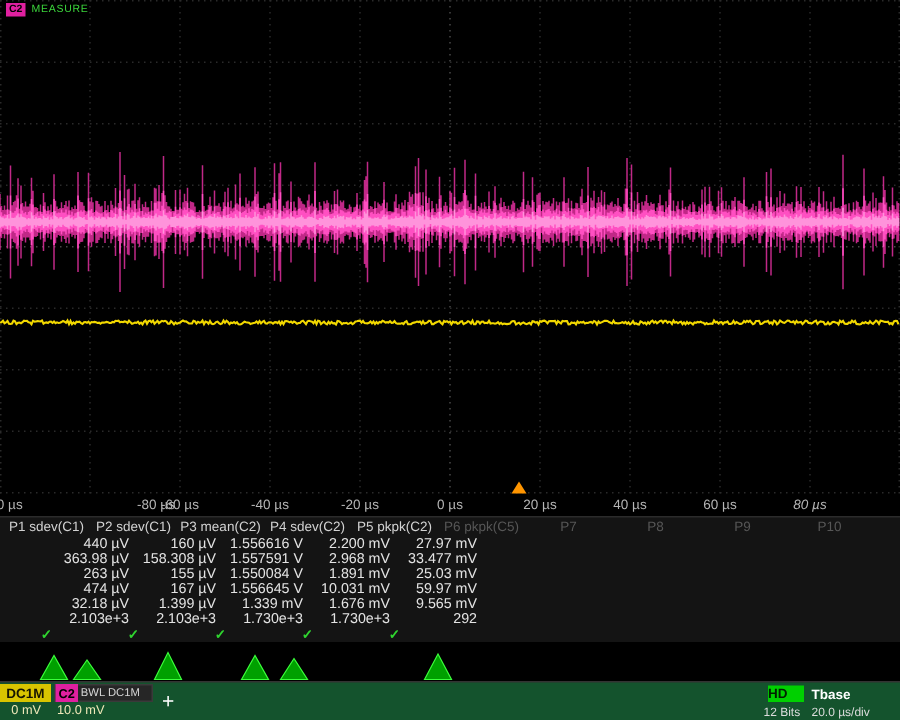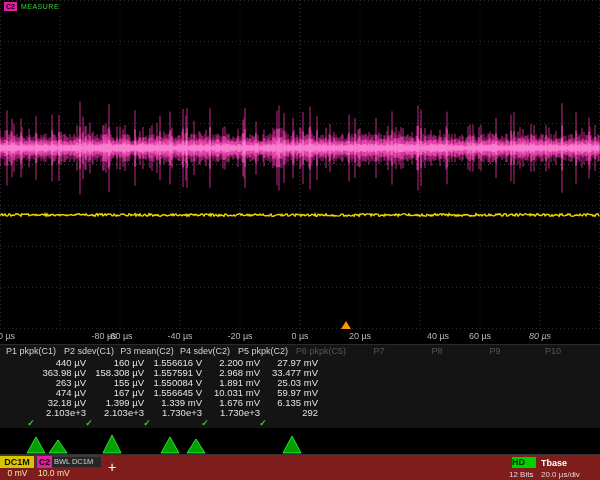--- a/index.html
+++ b/index.html
@@ -25,21 +25,21 @@
   .mhead{height:13px;line-height:13px;}
   .mh{font-size:9px;color:#d2d2d2;text-align:center;white-space:nowrap;overflow:hidden;}
   .mh.dim{color:#565656;}
   .mrow{height:10px;line-height:10px;padding-left:35px;}
   .mv{font-size:9.5px;color:#e3e3e3;text-align:right;padding-right:7px;white-space:nowrap;}
   .mstat{height:11px;line-height:11px;}
   .mc{color:#2fd42f;font-size:9px;text-align:center;font-weight:bold;}
   
   #hist{position:absolute;left:0;top:428px;width:600px;height:26px;background:#000;}
   
-  #bbar{position:absolute;left:0;top:454px;width:600px;height:26px;background:#7f1d1d;border-top:1px solid #333;box-sizing:border-box;}
+  #bbar{position:absolute;left:0;top:454px;width:600px;height:26px;background:#14532d;border-top:1px solid #333;box-sizing:border-box;}
   #c1box{position:absolute;left:0;top:1px;width:34px;height:23px;overflow:hidden;cursor:pointer;}
   #c1head{background:#d8c400;color:#151500;font-size:9px;font-weight:bold;height:12px;line-height:12px;text-align:center;}
   #c1val{color:#efe8b8;font-size:8.5px;height:11px;line-height:11px;padding-left:1px;text-align:center;}
   #c2box{position:absolute;left:36px;top:1px;width:66px;height:23px;overflow:hidden;cursor:pointer;}
   #c2head{background:#262626;height:12px;line-height:12px;display:flex;gap:2px;align-items:center;border:1px solid #3a3a3a;box-sizing:border-box;}
   #c2lab{background:#e020a0;color:#000;font-size:8.5px;font-weight:bold;padding:0 2px;}
   #c2coup{color:#d5d5d5;font-size:7.5px;white-space:nowrap;}
   #c2val{color:#efe8b8;font-size:8.5px;height:11px;line-height:11px;padding-left:2px;}
   #plusmark{position:absolute;left:108px;top:5px;color:#fff;font-size:14px;line-height:14px;cursor:pointer;}
   #hdbox{position:absolute;left:512px;top:2px;width:24px;height:11px;background:#00d000;color:#002000;
@@ -88,28 +88,28 @@
   </div>
 
   <div id="axisrow">
       <div class="axlab" style="left: 0px;">-100 µs</div>
       <div class="axlab" style="left: 60px; margin-left: 44px;">-80 µs</div>
       <div class="axlab" style="left: 120px;">-60 µs</div>
       <div class="axlab" style="left: 180px;">-40 µs</div>
       <div class="axlab" style="left: 240px;">-20 µs</div>
       <div class="axlab" style="left: 300px;">0 µs</div>
       <div class="axlab" style="left: 360px;">20 µs</div>
-      <div class="axlab" style="left: 420px; margin-left: 18px;">40 µs</div>
+      <div class="axlab" style="left: 420px;">40 µs</div>
       <div class="axlab" style="left: 480px;">60 µs</div>
       <div class="axlab" style="left: 540px; font-style: italic;">80 µs</div>
     </div>
 
   <div id="meas">
     <div class="mhead" id="mhead">
-        <div class="mh">P1 pkpk(C1)</div>
+        <div class="mh">P1 sdev(C1)</div>
         <div class="mh">P2 sdev(C1)</div>
         <div class="mh">P3 mean(C2)</div>
         <div class="mh">P4 sdev(C2)</div>
         <div class="mh">P5 pkpk(C2)</div>
         <div class="mh dim">P6 pkpk(C5)</div>
         <div class="mh dim">P7</div>
         <div class="mh dim">P8</div>
         <div class="mh dim">P9</div>
         <div class="mh dim">P10</div>
       </div>
@@ -160,21 +160,21 @@
           <div class="mv"></div>
           <div class="mv"></div>
           <div class="mv"></div>
           <div class="mv"></div>
         </div>
         <div class="mrow">
           <div class="mv">32.18 µV</div>
           <div class="mv">1.399 µV</div>
           <div class="mv">1.339 mV</div>
           <div class="mv">1.676 mV</div>
-          <div class="mv">6.135 mV</div>
+          <div class="mv">9.565 mV</div>
           <div class="mv"></div>
           <div class="mv"></div>
           <div class="mv"></div>
           <div class="mv"></div>
           <div class="mv"></div>
         </div>
         <div class="mrow">
           <div class="mv">2.103e+3</div>
           <div class="mv">2.103e+3</div>
           <div class="mv">1.730e+3</div>

